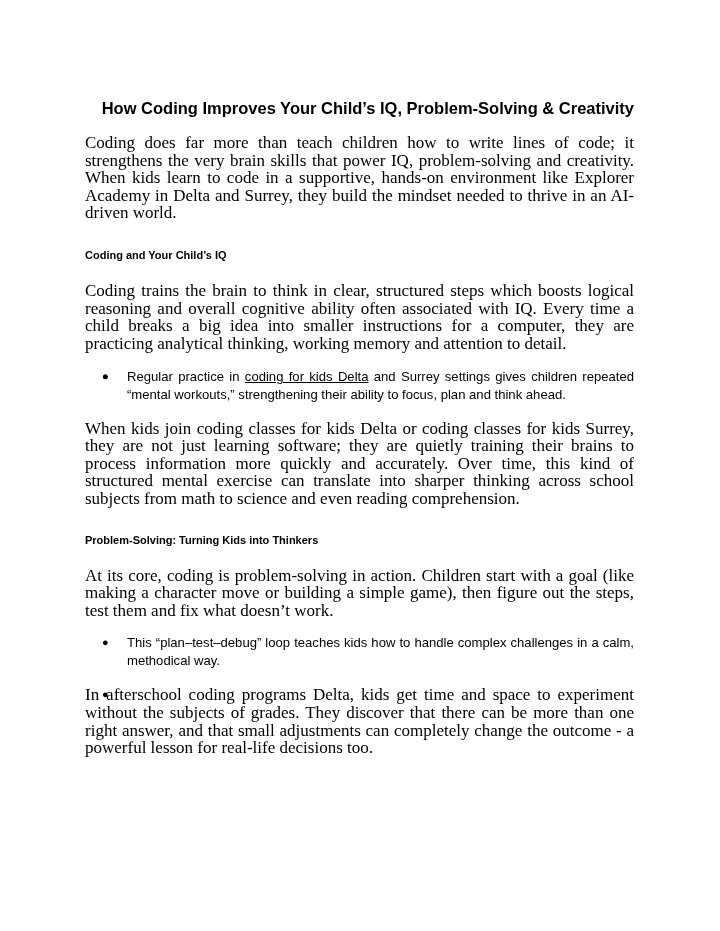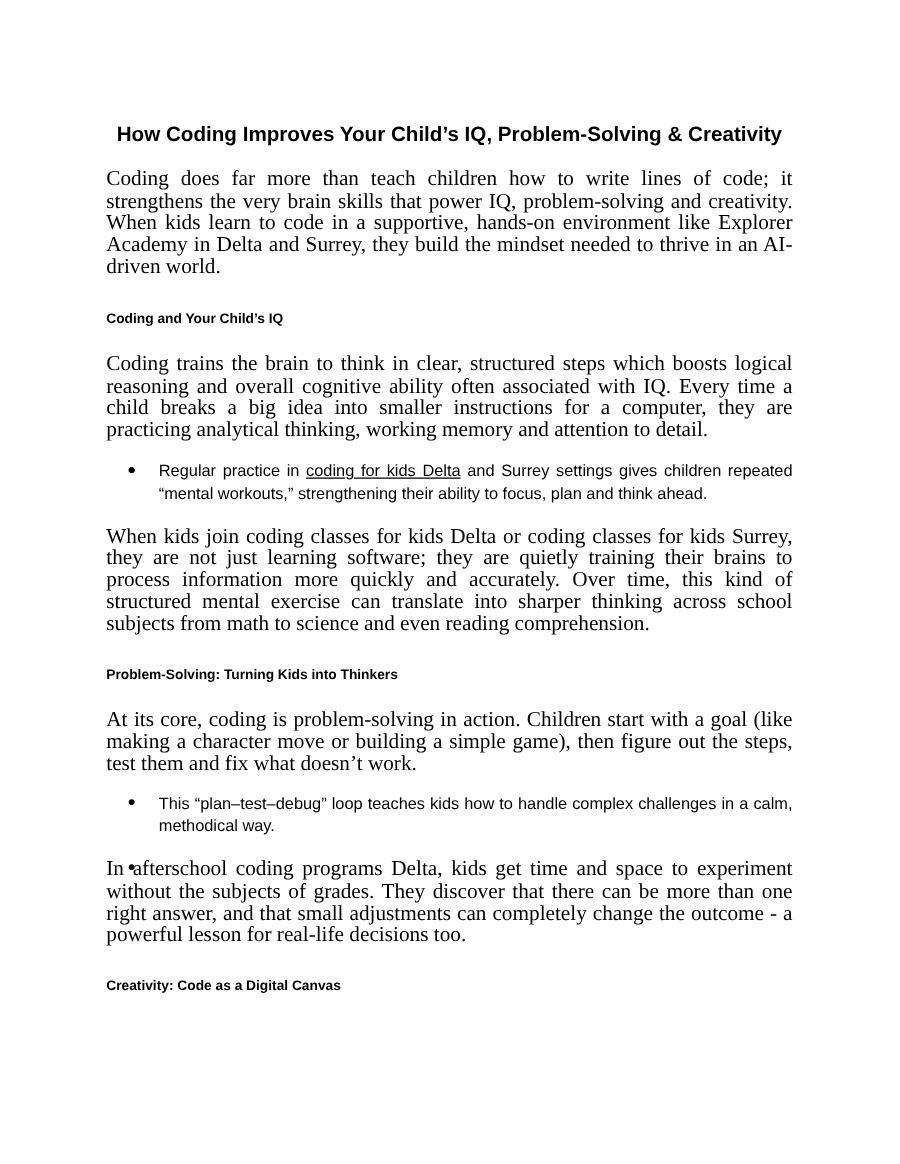--- a/index.html
+++ b/index.html
@@ -17,21 +17,21 @@
     }
     .page {
       position: absolute;
       left: 85px;
       top: 96px;
       width: 549px;
     }
     .doc-title {
       font-size: 16.5px;
       font-weight: bold;
-      text-align: center;
+      text-align: right;
       margin: 0 0 14px 0;
       line-height: 24px;
       letter-spacing: 0px;
     }
     p.body {
       font-size: 17px;
       line-height: 17.6px;
       text-align: justify;
       margin: 0 0 16px 0;
       font-family: Liberation Serif, serif;
@@ -104,15 +104,14 @@
       <span class="bullet-dot">●</span>
       <span>This “plan–test–debug” loop teaches kids how to handle complex challenges in a calm, methodical way.</span>
     </li>
     <li>
       <span class="bullet-dot">●</span>
     </li>
   </ul>
 
   <p class="body">In afterschool coding programs Delta, kids get time and space to experiment without the subjects of grades. They discover that there can be more than one right answer, and that small adjustments can completely change the outcome - a powerful lesson for real-life decisions too.</p>
 
-  <h2 class="section later">Creativity: Code as a Digital Canvas</h2>
 
 </div>
 
 </body></html>

